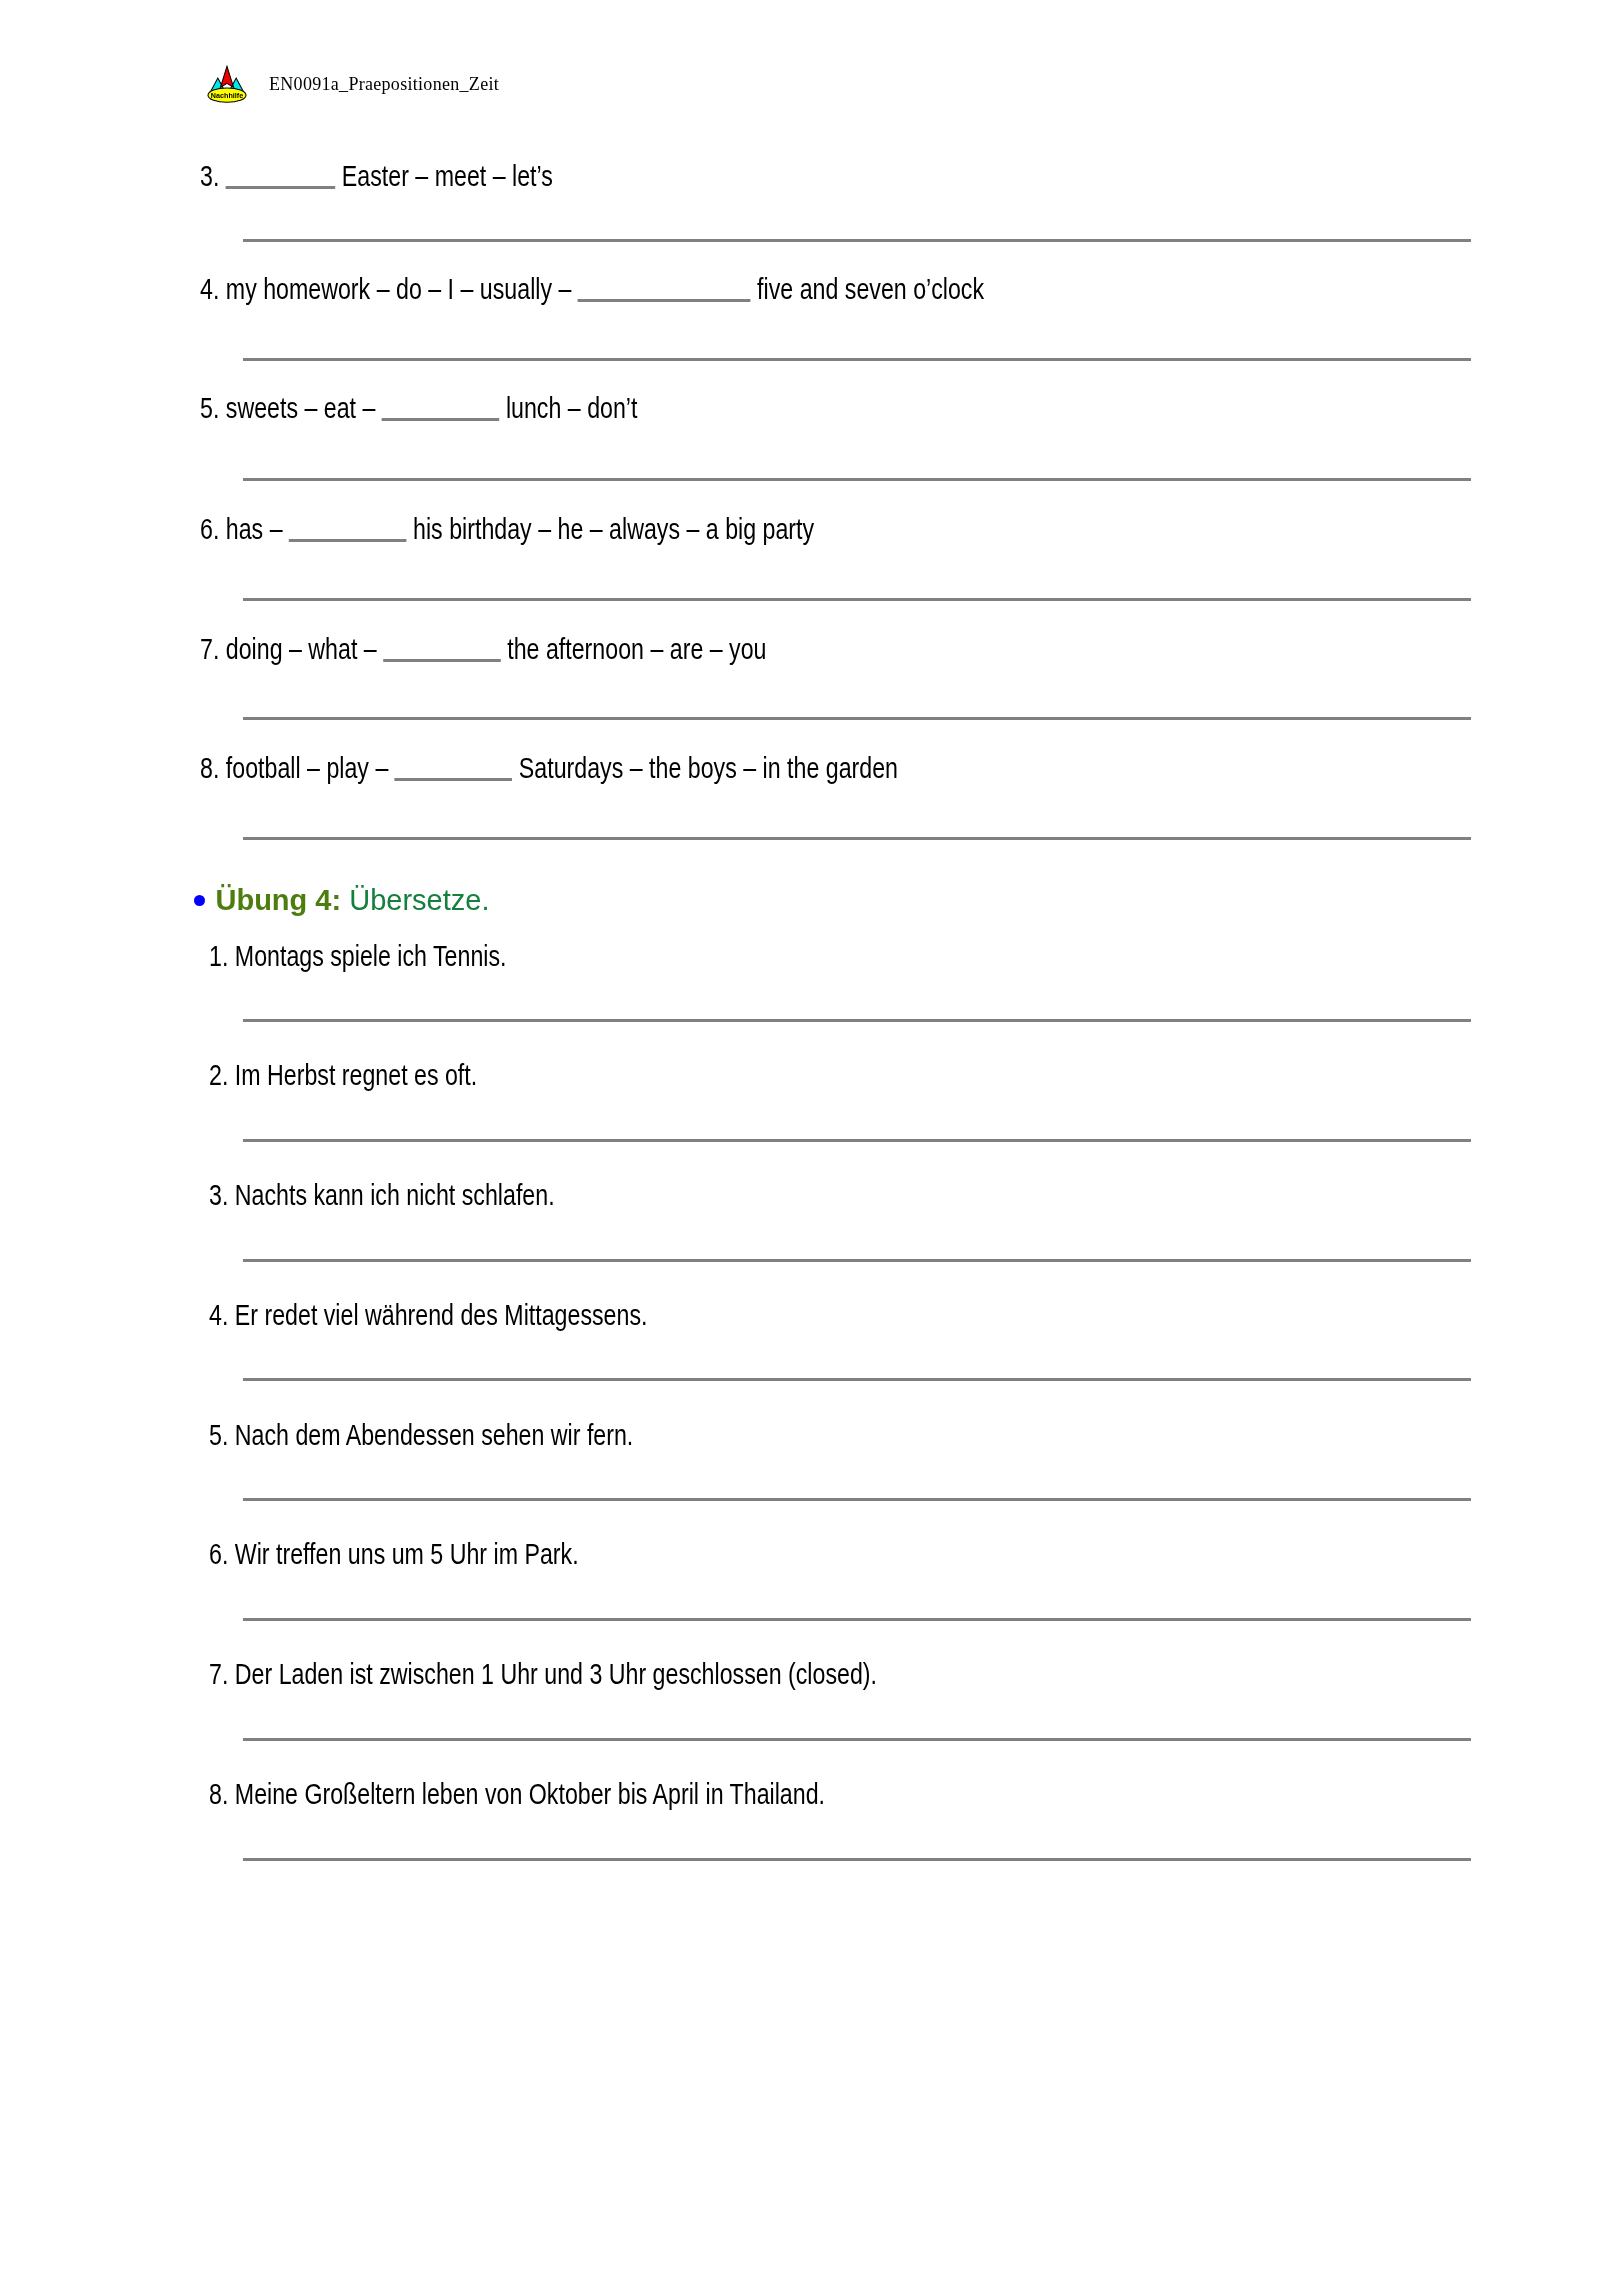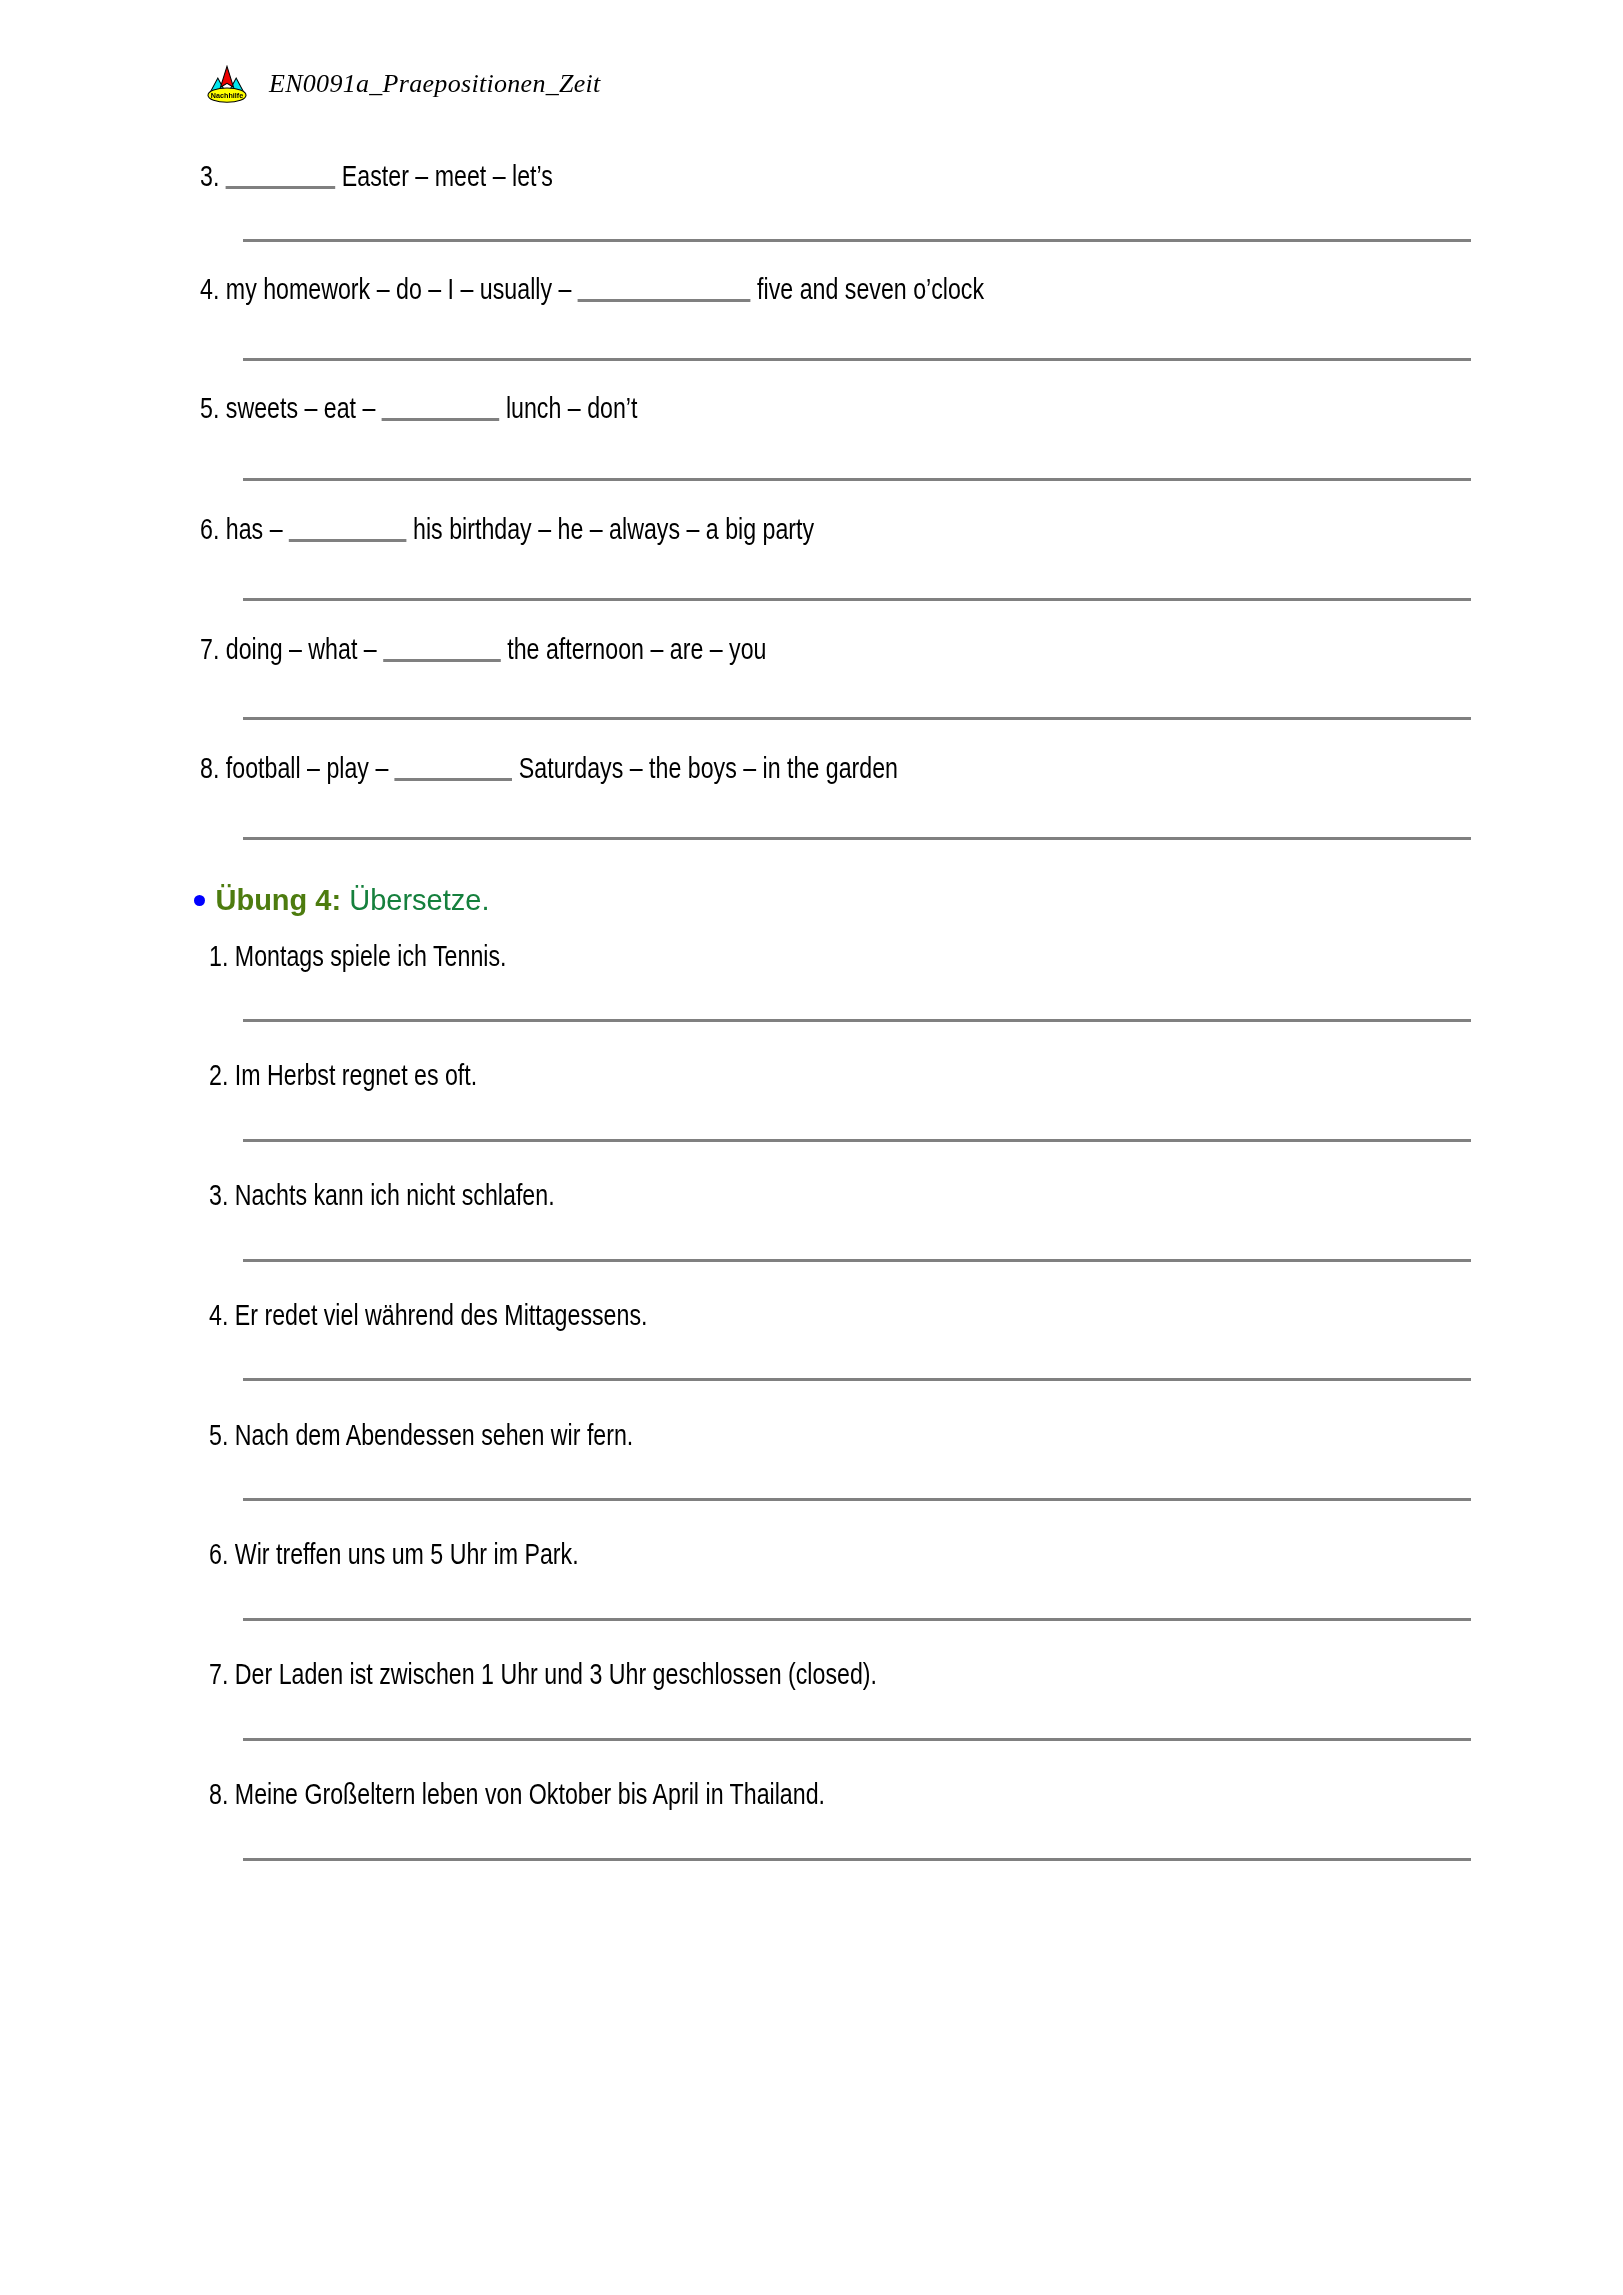--- a/index.html
+++ b/index.html
@@ -34,22 +34,21 @@
   }
   .logo {
     width: 42px;
     height: 38px;
     position: relative;
     flex: 0 0 auto;
   }
   .logo svg { display: block; }
   .header-title {
     font-family: "Liberation Serif", serif;
-    font-style: italic;
-    font-size: 26px;
+    font-size: 18px;
     letter-spacing: 0.3px;
     color: #000000;
     white-space: nowrap;
   }
 
   
   .item {
     position: absolute;
     left: 200px;
     width: 1283px;

